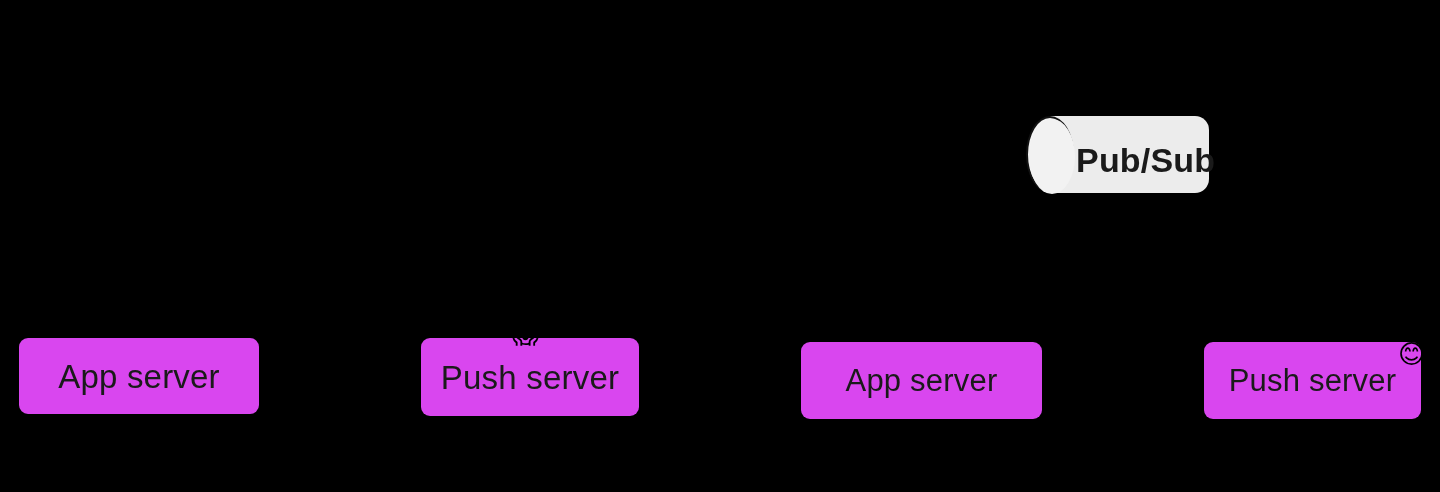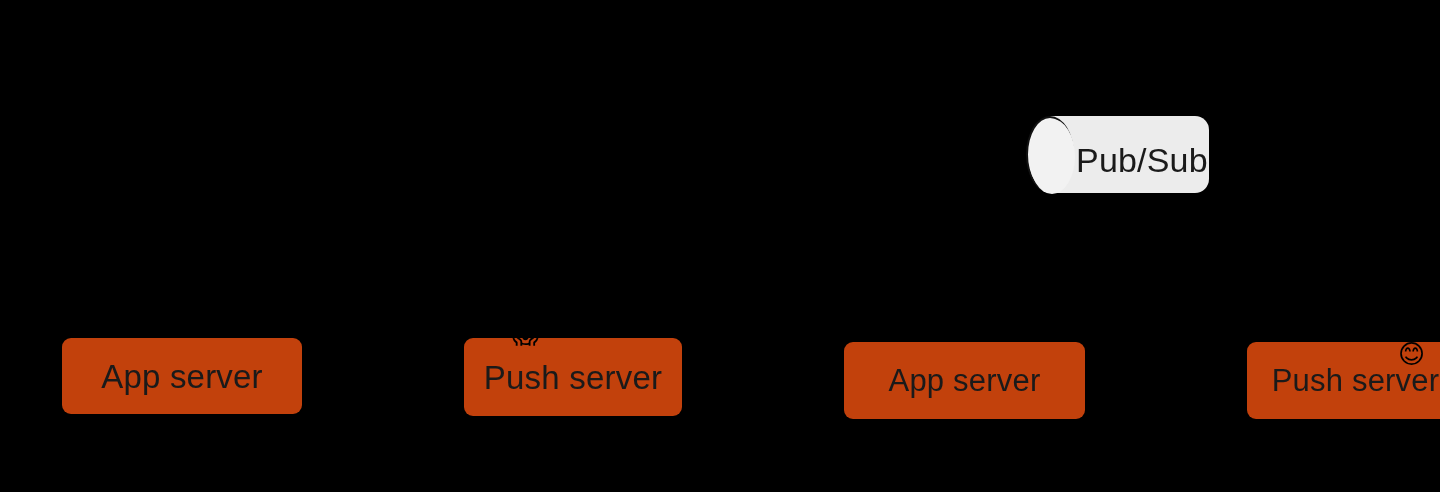--- a/index.html
+++ b/index.html
@@ -12,27 +12,26 @@
     width: 1440px;
     height: 492px;
     background: #000000;
     overflow: hidden;
     font-family: "Liberation Sans", sans-serif;
   }
 
   
   .node-box {
     position: absolute;
-    background: #c2410c;
+    background: #d946ef;
     border-radius: 9px;
     box-sizing: border-box;
     display: flex;
     align-items: center;
     justify-content: center;
-    margin-left: 43px;
   }
   .node-label {
     font-family: "Liberation Sans", sans-serif;
     font-weight: 400;
     color: #1a1a1a;
     letter-spacing: 0.2px;
     white-space: nowrap;
     line-height: 1;
   }
 
@@ -122,21 +121,21 @@
   }
   #pubsub-cylinder .cyl-label {
     position: absolute;
     left: 50px;
     top: 0;
     height: 89px;
     display: flex;
     align-items: center;
     font-family: "Liberation Sans", sans-serif;
     font-size: 34px;
-    font-weight: 400;
+    font-weight: 700;
     color: #1a1a1a;
     white-space: nowrap;
     letter-spacing: 0.2px;
   }
 </style>
 </head>
 <body>
 
 <div id="canvas">
 

